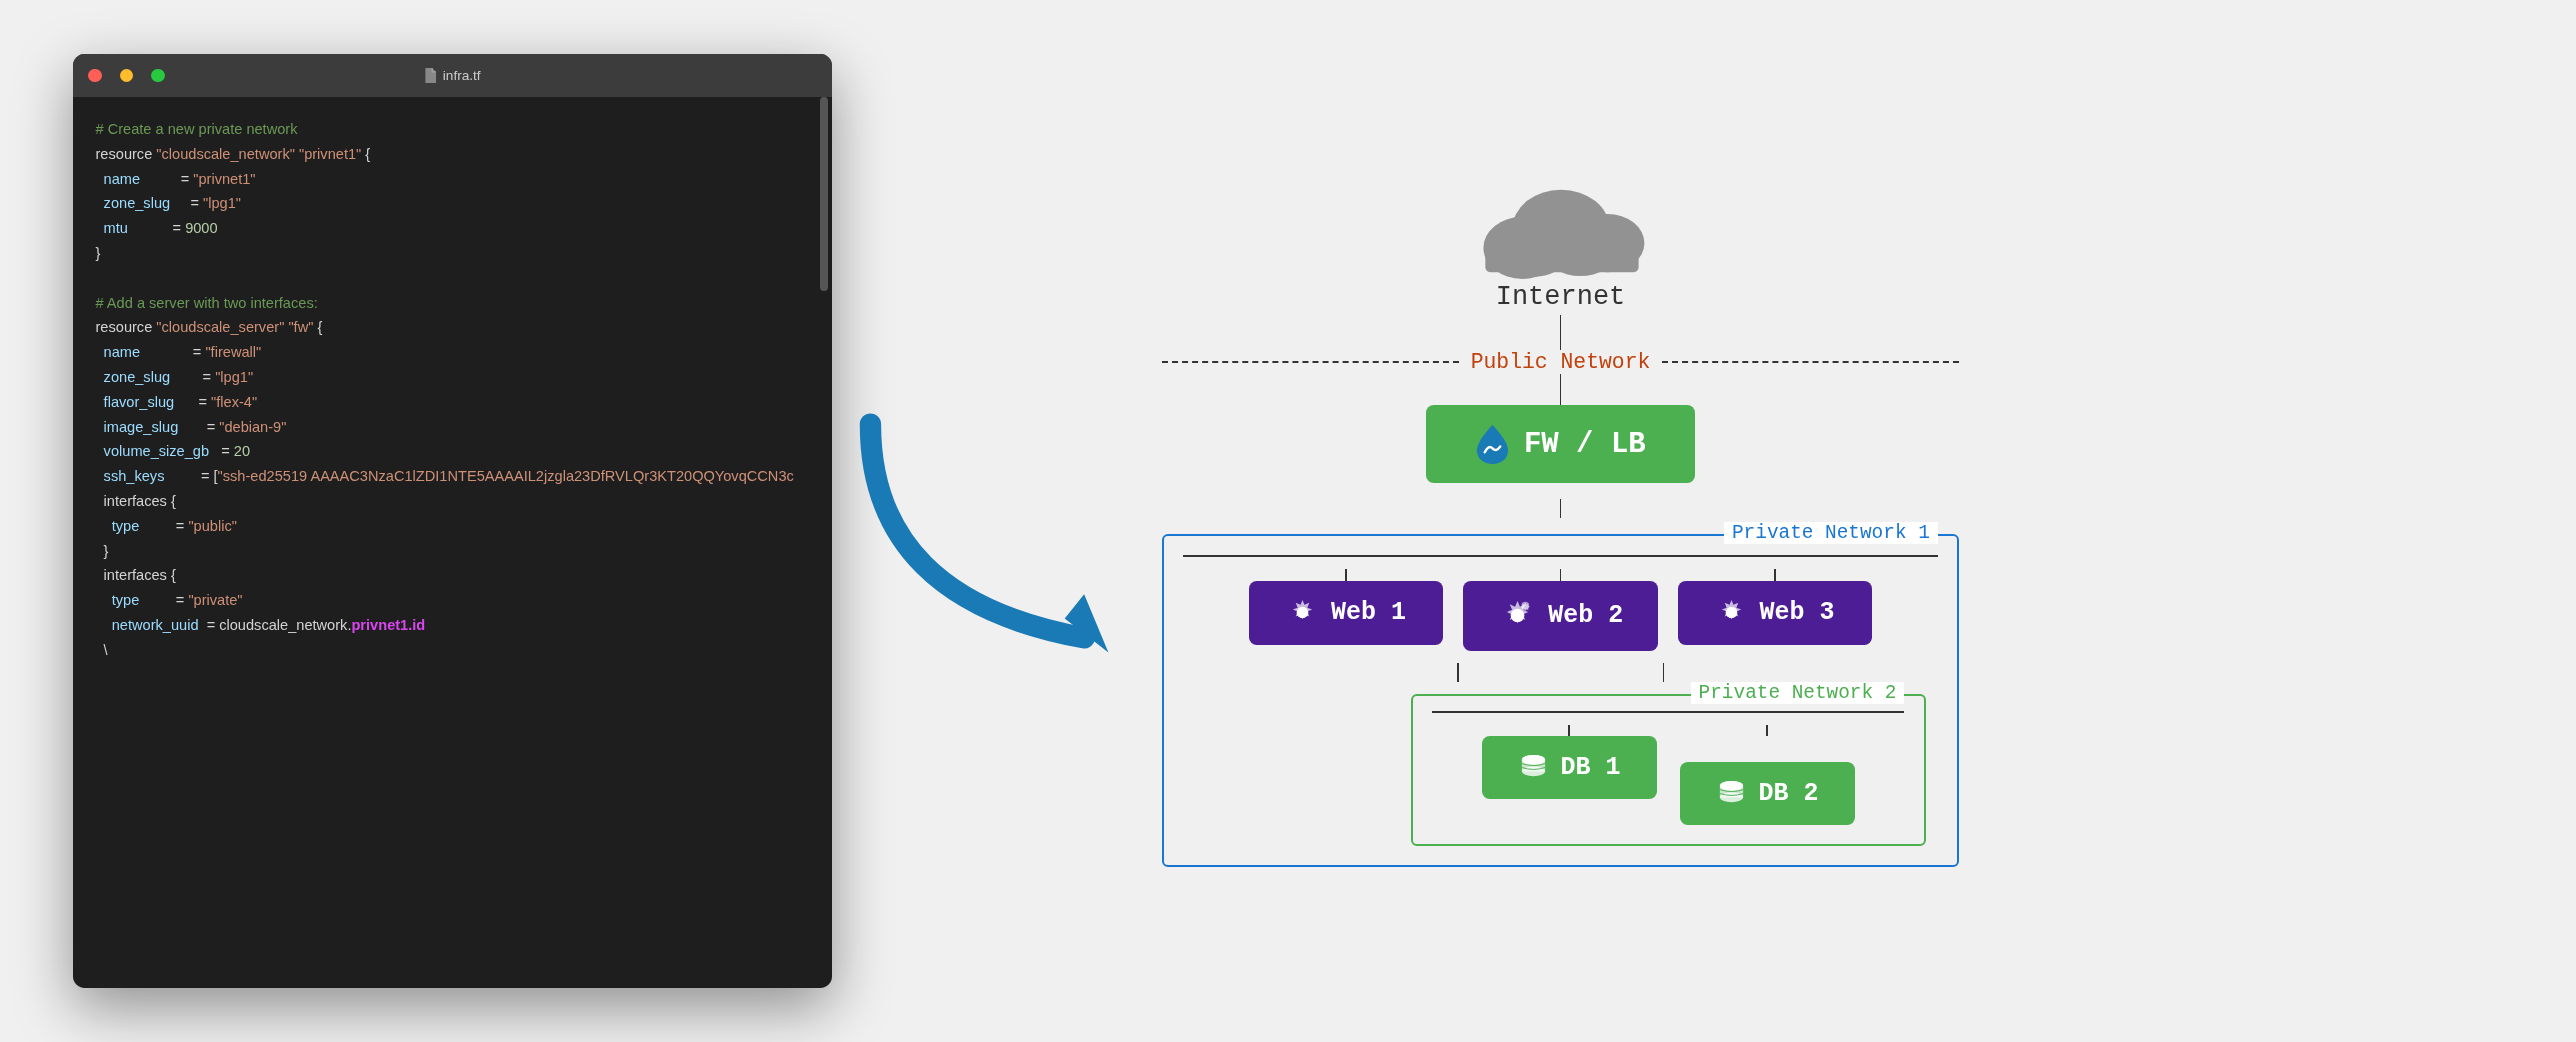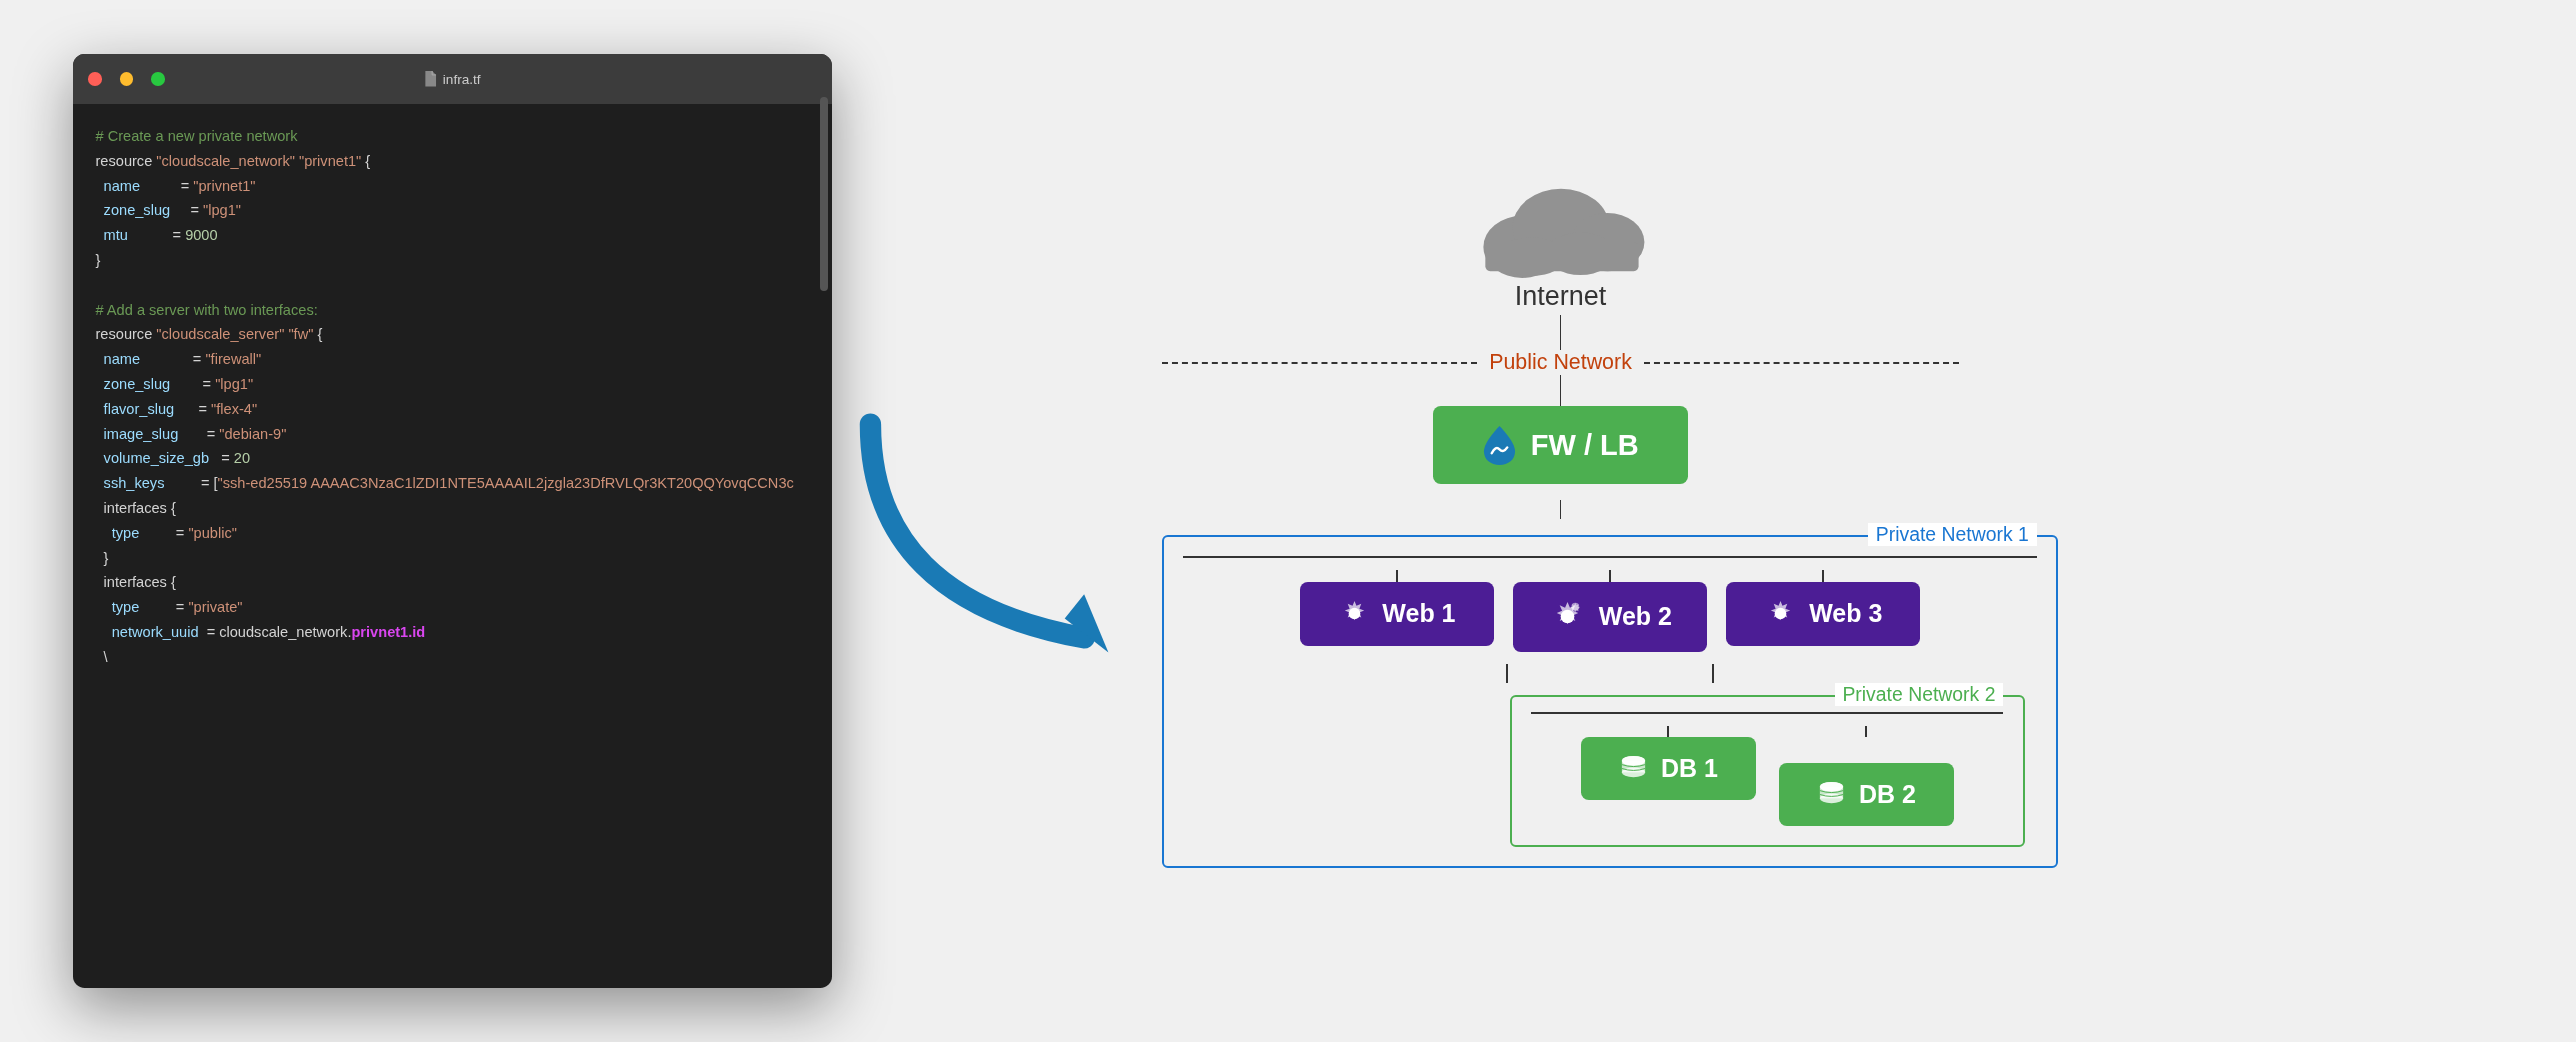--- a/index.html
+++ b/index.html
@@ -29,21 +29,21 @@
       height: 934px;
       background: #1e1e1e;
       border-radius: 11.7px;
       box-shadow: 0 19.4px 58px rgba(0,0,0,0.4);
       overflow: hidden;
       flex-shrink: 0;
     }
 
     .editor-titlebar {
       background: #3c3c3c;
-      height: 50px;
+      height: 43px;
       display: flex;
       align-items: center;
       padding: 0 15.6px;
       gap: 18px;
       position: relative;
     }
 
     .traffic-light {
       width: 13.6px;
       height: 13.6px;
@@ -141,21 +141,21 @@
       align-items: center;
       gap: 13.6px;
     }
 
     
     .private-network-1 {
       border: 2.4px solid #1976d2;
       border-radius: 5.8px;
       padding: 19.4px 19.4px 19.4px 19.4px;
       margin-top: 15.6px;
-      width: 896px;
+      width: 797px;
       position: relative;
       text-align: center;
     }
 
     .pn-label-1 {
       position: absolute;
       top: -13.6px;
       right: 19.4px;
       background: white;
       padding: 0 7.8px;
@@ -226,20 +226,21 @@
       min-width: 175px;
       justify-content: center;
     }
 
     .diagram-layout {
       display: flex;
       flex-direction: column;
       align-items: center;
       gap: 0;
       width: 836px;
+      font-family: Liberation Mono, monospace;
     }
 
     .internet-section {
       display: flex;
       flex-direction: column;
       align-items: center;
     }
 
     
     .pub-net-row {

